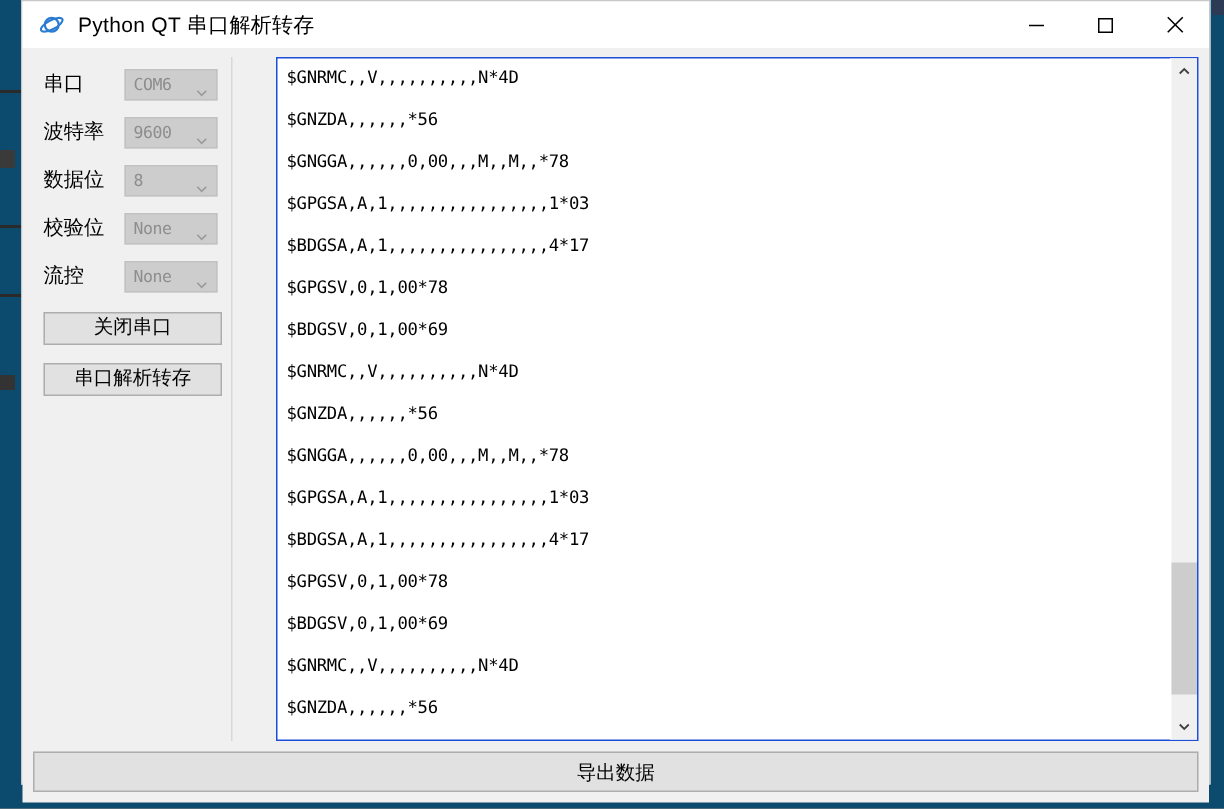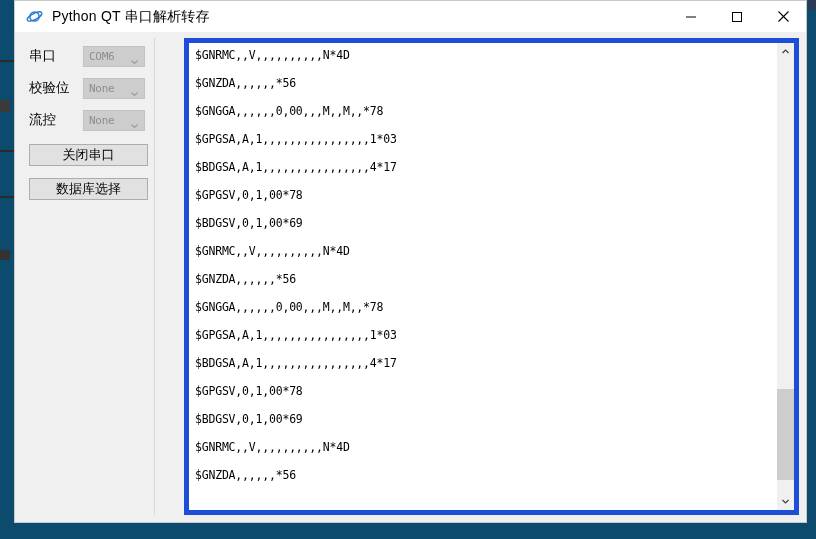--- a/index.html
+++ b/index.html
@@ -164,34 +164,34 @@
   }
   .sb-button {
     display: block;
     width: 119px;
     height: 22px;
     margin: 0 0 12px 7px;
     background: #e1e1e1;
     border: 1px solid #adadad;
     box-sizing: border-box;
     font-size: 13px;
-    font-family: Liberation Serif, serif;
+    font-family: Liberation Mono, monospace;
     color: #000;
     text-align: center;
     line-height: 20px;
     white-space: nowrap;
   }
   #btn-close-serial { margin-top: 10px; }
 
   
   #text-area-wrap {
     flex: 1;
     margin-left: 5px;
     background: #ffffff;
-    border: 5px solid #1d4ed8;
+    border: 1px solid #1d4ed8;
     box-sizing: border-box;
     display: flex;
     min-width: 0;
     position: relative;
   }
   #text-lines {
     flex: 1;
     padding: 6px 0 0 6px;
     box-sizing: border-box;
     overflow: hidden;
@@ -309,21 +309,43 @@
             <div class="combo">
               <span class="combo-value">COM6</span>
               <span class="combo-arrow">
                 <svg width="9" height="9" viewBox="0 0 9 9">
                   <polyline points="1.5,3 4.5,6 7.5,3" fill="none" stroke="#9a9a9a" stroke-width="1.1"></polyline>
                 </svg>
               </span>
             </div>
           </div>
 
-
+          <div class="form-row">
+            <span class="form-label">波特率</span>
+            <div class="combo">
+              <span class="combo-value">9600</span>
+              <span class="combo-arrow">
+                <svg width="9" height="9" viewBox="0 0 9 9">
+                  <polyline points="1.5,3 4.5,6 7.5,3" fill="none" stroke="#9a9a9a" stroke-width="1.1"></polyline>
+                </svg>
+              </span>
+            </div>
+          </div>
+
+          <div class="form-row">
+            <span class="form-label">数据位</span>
+            <div class="combo">
+              <span class="combo-value">8</span>
+              <span class="combo-arrow">
+                <svg width="9" height="9" viewBox="0 0 9 9">
+                  <polyline points="1.5,3 4.5,6 7.5,3" fill="none" stroke="#9a9a9a" stroke-width="1.1"></polyline>
+                </svg>
+              </span>
+            </div>
+          </div>
 
           <div class="form-row">
             <span class="form-label">校验位</span>
             <div class="combo">
               <span class="combo-value">None</span>
               <span class="combo-arrow">
                 <svg width="9" height="9" viewBox="0 0 9 9">
                   <polyline points="1.5,3 4.5,6 7.5,3" fill="none" stroke="#9a9a9a" stroke-width="1.1"></polyline>
                 </svg>
               </span>
@@ -337,21 +359,21 @@
               <span class="combo-value">None</span>
               <span class="combo-arrow">
                 <svg width="9" height="9" viewBox="0 0 9 9">
                   <polyline points="1.5,3 4.5,6 7.5,3" fill="none" stroke="#9a9a9a" stroke-width="1.1"></polyline>
                 </svg>
               </span>
             </div>
           </div>
 
           <div class="sb-button" id="btn-close-serial">关闭串口</div>
-          <div class="sb-button">数据库选择</div>
+          <div class="sb-button">串口解析转存</div>
         </div>
 
         <div id="text-area-wrap">
           <div id="text-lines">
               <div class="nmea-line">$GNRMC,,V,,,,,,,,,,N*4D</div>
               <div class="nmea-line">$GNZDA,,,,,,*56</div>
               <div class="nmea-line">$GNGGA,,,,,,0,00,,,M,,M,,*78</div>
               <div class="nmea-line">$GPGSA,A,1,,,,,,,,,,,,,,,,1*03</div>
               <div class="nmea-line">$BDGSA,A,1,,,,,,,,,,,,,,,,4*17</div>
               <div class="nmea-line">$GPGSV,0,1,00*78</div>
@@ -379,16 +401,17 @@
             <div class="sb-arrow">
               <svg width="9" height="9" viewBox="0 0 9 9">
                 <polyline points="1.5,3 4.5,6 7.5,3" fill="none" stroke="#404040" stroke-width="1.2"></polyline>
               </svg>
             </div>
           </div>
         </div>
 
       </div>
 
+      <div id="export-button">导出数据</div>
     </div>
 
   </div>
 </div>
 
 </body></html>

